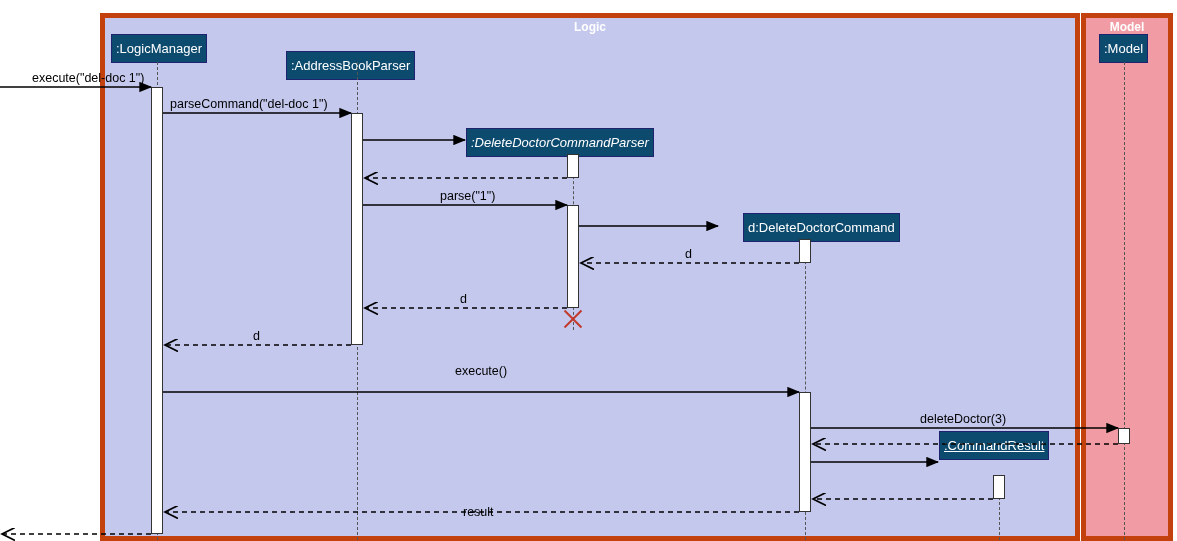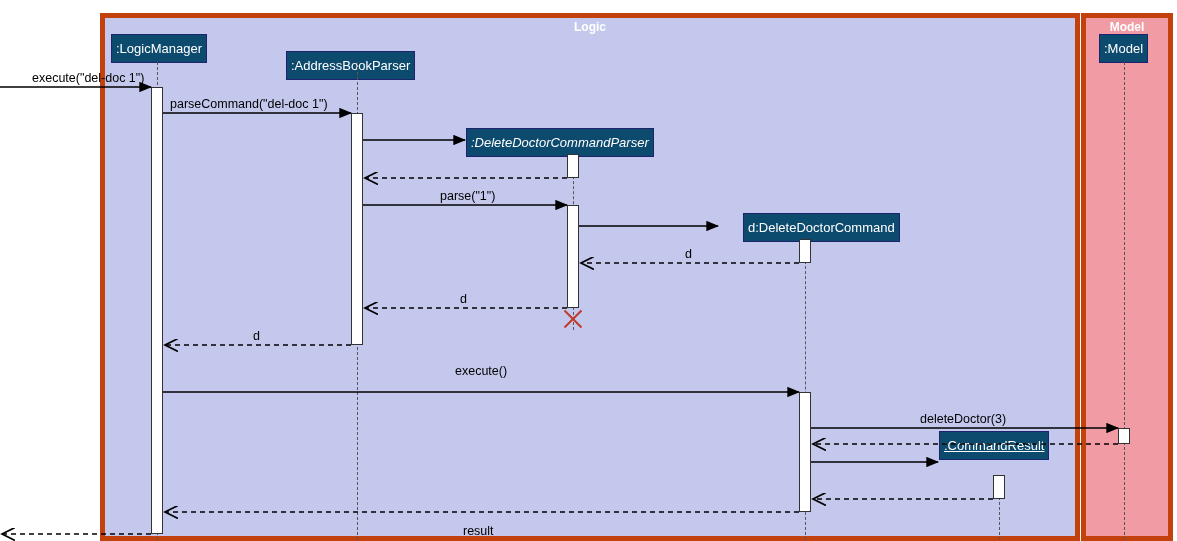--- a/index.html
+++ b/index.html
@@ -99,13 +99,13 @@
 </svg>
 
 <div class="msg-label" style="left:32px; top:71px;">execute("del-doc 1")</div>
 <div class="msg-label" style="left:170px; top:97px;">parseCommand("del-doc 1")</div>
 <div class="msg-label" style="left:440px; top:189px;">parse("1")</div>
 <div class="msg-label" style="left:685px; top:247px;">d</div>
 <div class="msg-label" style="left:460px; top:292px;">d</div>
 <div class="msg-label" style="left:253px; top:329px;">d</div>
 <div class="msg-label" style="left:455px; top:364px;">execute()</div>
 <div class="msg-label" style="left:920px; top:412px;">deleteDoctor(3)</div>
-<div class="msg-label" style="left:463px; top:524px;">result</div>
+<div class="msg-label" style="left:463px; top:505px;">result</div>
 
 </body></html>

